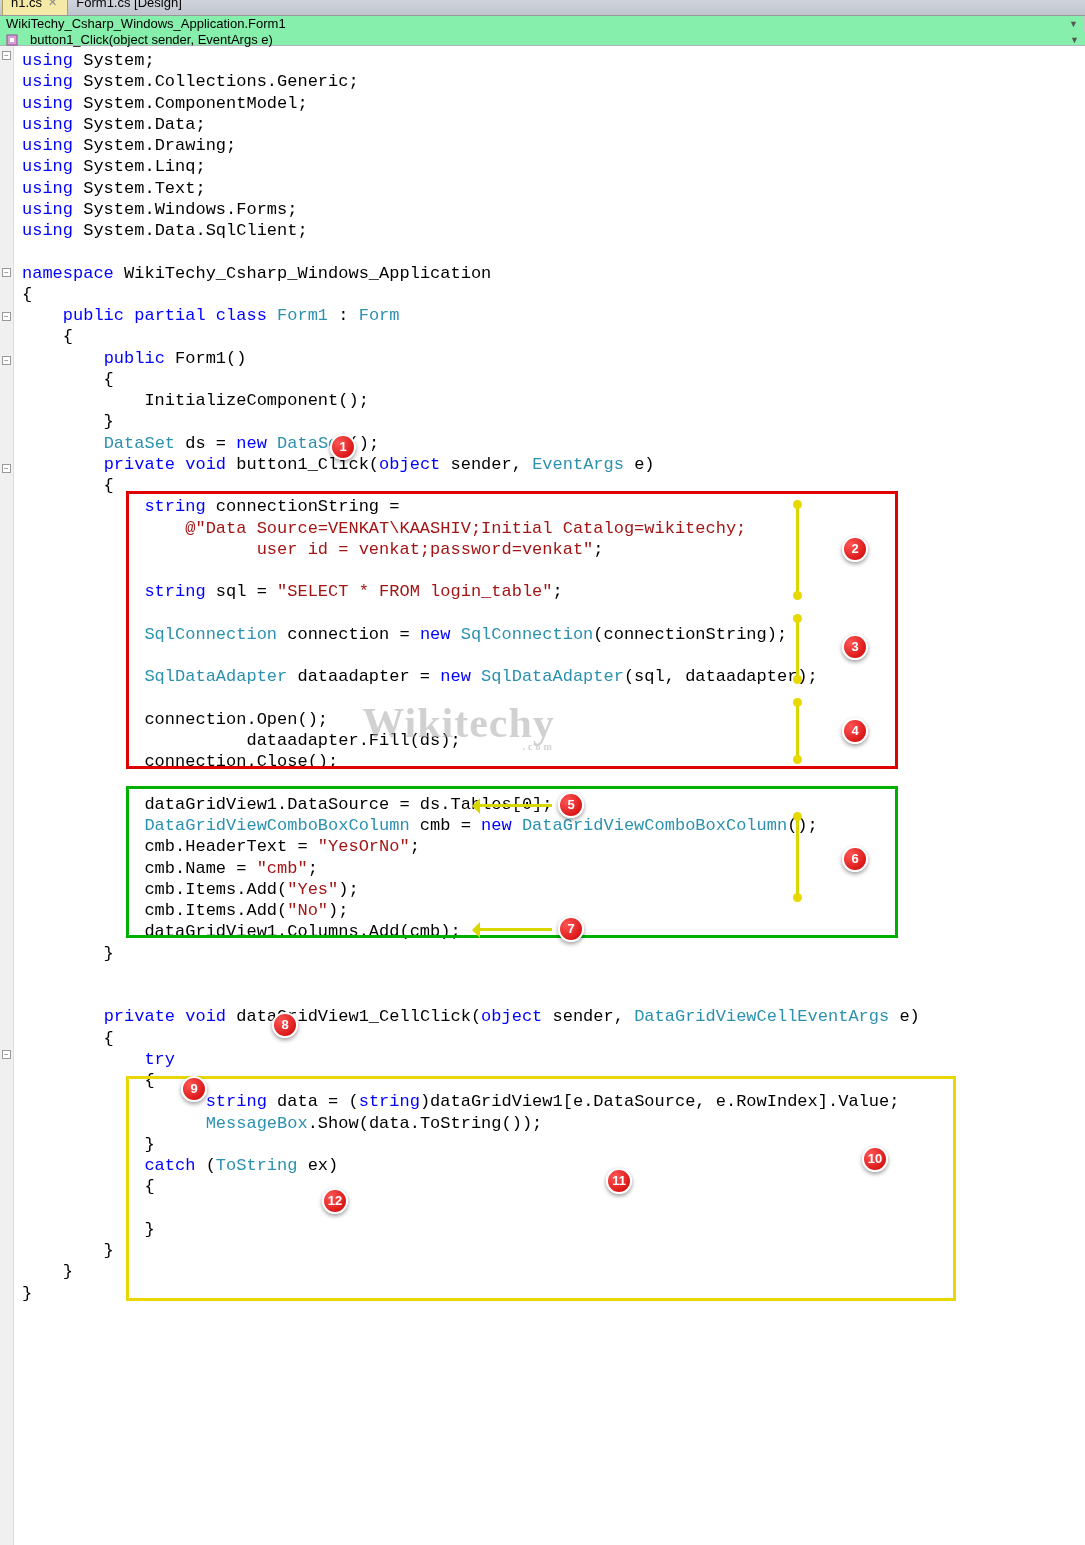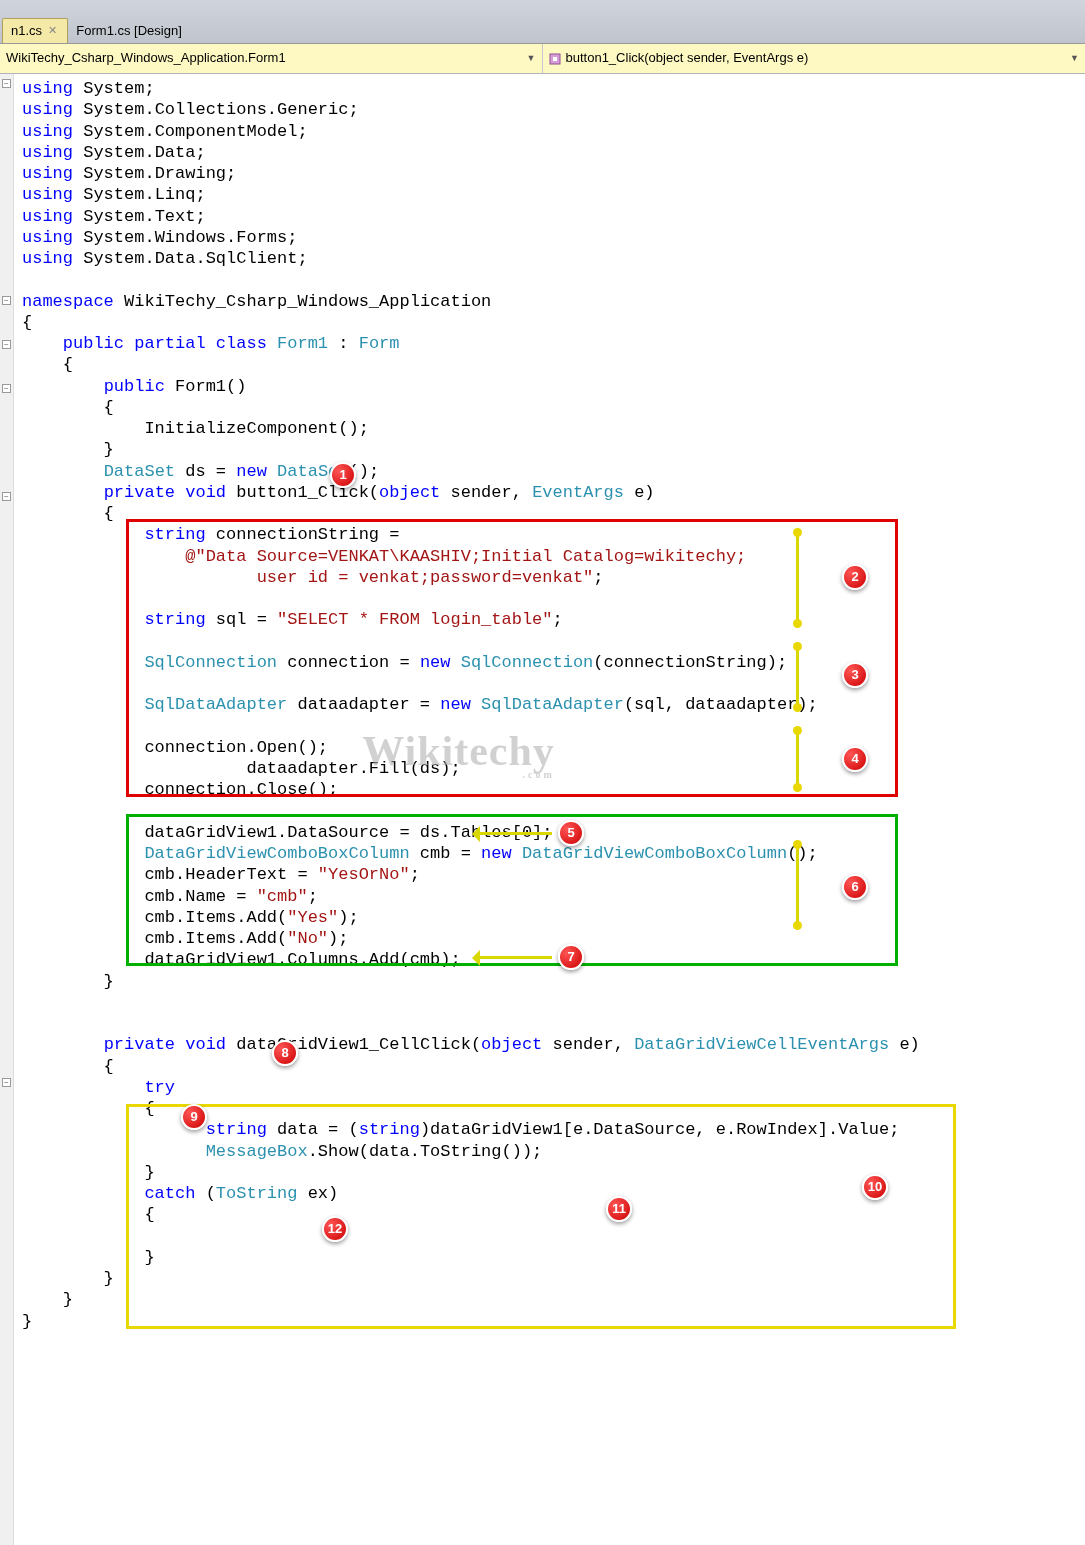--- a/index.html
+++ b/index.html
@@ -1,24 +1,24 @@
 <!DOCTYPE html>
 <html><head>
 <meta charset="utf-8">
 <style>
 * { margin: 0; padding: 0; box-sizing: border-box; }
 body { font-family: Consolas, 'Courier New', monospace; font-size: 17px; background: #fff; line-height: 1.25; width: 1085px; }
-.tabs { display: flex; background: linear-gradient(#d0d5dd, #c0c5cd); height: 44px; align-items: flex-end; padding-left: 2px; border-bottom: 1px solid #999; }
+.tabs { display: flex; background: linear-gradient(#d0d5dd, #c0c5cd); height: 16px; align-items: flex-end; padding-left: 2px; border-bottom: 1px solid #999; }
 .tab { padding: 4px 10px 4px 8px; font-family: 'Segoe UI', Tahoma, sans-serif; font-size: 13px; display: flex; align-items: center; gap: 6px; cursor: pointer; }
 .tab.active { background: #f5e9a8; border: 1px solid #b0a060; border-bottom: none; border-top-left-radius: 2px; border-top-right-radius: 2px; }
 .tab-close { color: #888; font-size: 11px; }
-.nav { display: flex; background: #fef9c3; height: 30px; border-bottom: 1px solid #b0b5bd; font-family: 'Segoe UI', Tahoma, sans-serif; font-size: 13px; }
+.nav { display: flex; background: #86efac; height: 30px; border-bottom: 1px solid #b0b5bd; font-family: 'Segoe UI', Tahoma, sans-serif; font-size: 13px; flex-direction: column; }
 .nav-left, .nav-right { display: flex; align-items: center; padding: 0 6px; }
 .nav-left { flex: 0 0 50%; border-right: 1px solid #c5c9cf; }
-.nav-right { flex: 1; gap: 5px; align-items: center; }
+.nav-right { flex: 1; gap: 12px; align-items: center; }
 .nav-dd { margin-left: auto; color: #555; font-size: 9px; }
 .editor { display: flex; background: #fff; }
 .gutter { width: 14px; background: #f0f0f0; border-right: 1px solid #ddd; flex-shrink: 0; position: relative; }
 .collapse { position: absolute; left: 2px; width: 9px; height: 9px; border: 1px solid #999; background: #fff; font-size: 8px; line-height: 7px; text-align: center; color: #666; cursor: pointer; }
 .code { padding: 4px 8px; white-space: pre; position: relative; flex: 1; }
 .kw { color: #0000ff; }
 .tp { color: #2b91af; }
 .str { color: #a31515; }
 .badge { position: absolute; width: 26px; height: 26px; background: radial-gradient(circle at 30% 30%, #ff5555, #cc0000); border: 2px solid #fff; border-radius: 50%; box-shadow: 0 2px 4px rgba(0,0,0,0.4); display: flex; align-items: center; justify-content: center; color: #fff; font-weight: bold; font-size: 13px; font-family: Arial, sans-serif; z-index: 10; }
 .box-red { position: absolute; border: 3px solid #e00000; }

